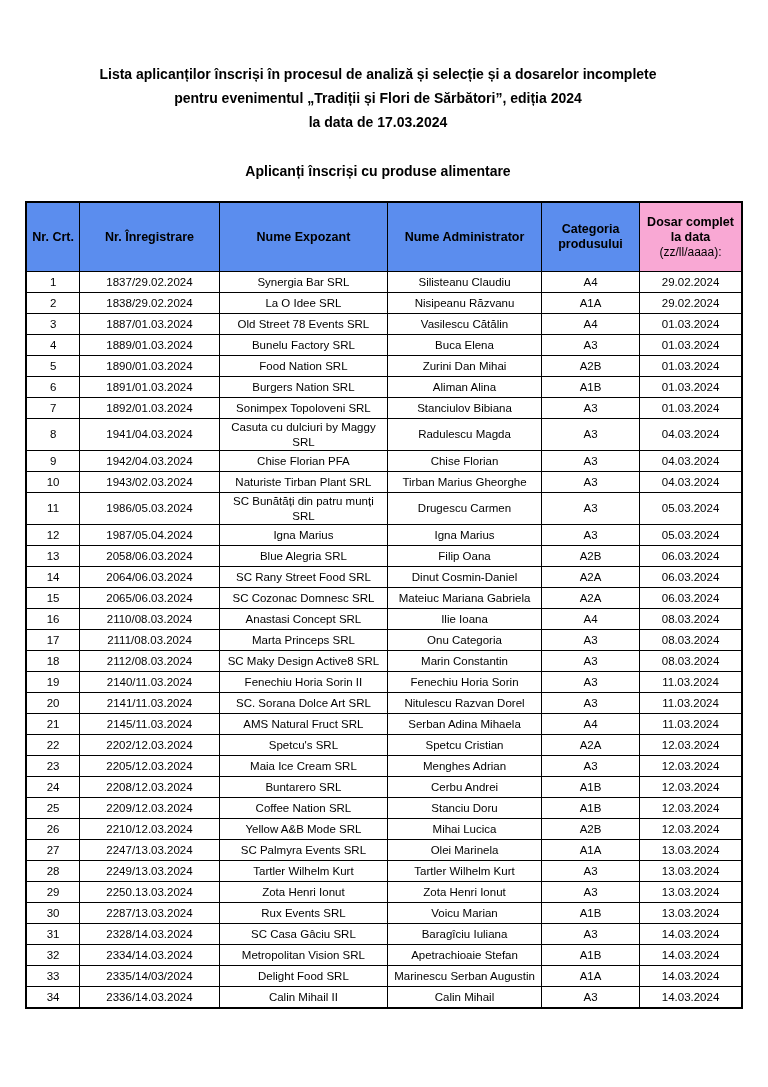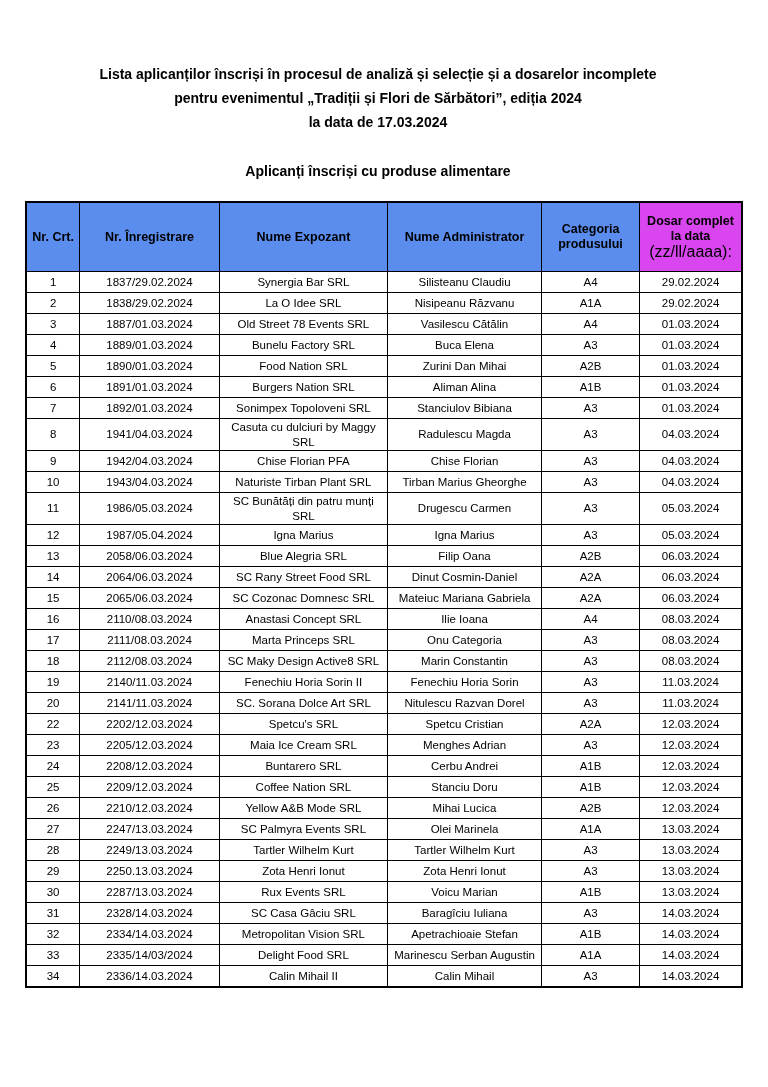--- a/index.html
+++ b/index.html
@@ -46,21 +46,21 @@
   }
   table.applicants th {
     font-weight: bold;
     font-size: 12.5px;
     line-height: 15px;
     height: 64px;
     padding: 2px 2px;
   }
   table.applicants th .hdr-note {
     font-weight: normal;
-    font-size: 16px;
+    font-size: 12px;
   }
   table.applicants td {
     font-size: 11.5px;
     line-height: 14.5px;
     height: 18px;
     padding: 1px 2px;
     font-weight: normal;
   }
   col.c1 { width: 7.5%; }
   col.c2 { width: 19.5%; }
@@ -91,21 +91,21 @@
         <col class="c5">
         <col class="c6">
     </colgroup>
     <thead>
       <tr>
         <th style="background: rgb(91, 141, 238);">Nr. Crt.</th>
         <th style="background: rgb(91, 141, 238);">Nr. Înregistrare</th>
         <th style="background: rgb(91, 141, 238);">Nume Expozant</th>
         <th style="background: rgb(91, 141, 238);">Nume Administrator</th>
         <th style="background: rgb(91, 141, 238);">Categoria produsului</th>
-        <th style="background: #d946ef;">
+        <th style="background: #f9a8d4;">
           <span>Dosar complet la data</span><br>
           <span class="hdr-note">(zz/ll/aaaa):</span>
         </th>
       </tr>
     </thead>
     <tbody id="rows">
         <tr>
           <td>1</td>
           <td>1837/29.02.2024</td>
           <td>Synergia Bar SRL</td>
@@ -172,21 +172,21 @@
         <tr>
           <td>9</td>
           <td>1942/04.03.2024</td>
           <td>Chise Florian PFA</td>
           <td>Chise Florian</td>
           <td>A3</td>
           <td>04.03.2024</td>
         </tr>
         <tr>
           <td>10</td>
-          <td>1943/04.03.2024</td>
+          <td>1943/02.03.2024</td>
           <td>Naturiste Tirban Plant SRL</td>
           <td>Tirban Marius Gheorghe</td>
           <td>A3</td>
           <td>04.03.2024</td>
         </tr>
         <tr>
           <td>11</td>
           <td>1986/05.03.2024</td>
           <td>SC Bunătăți din patru munți SRL</td>
           <td>Drugescu Carmen</td>
@@ -259,20 +259,28 @@
         </tr>
         <tr>
           <td>20</td>
           <td>2141/11.03.2024</td>
           <td>SC. Sorana Dolce Art SRL</td>
           <td>Nitulescu Razvan Dorel</td>
           <td>A3</td>
           <td>11.03.2024</td>
         </tr>
         <tr>
+          <td>21</td>
+          <td>2145/11.03.2024</td>
+          <td>AMS Natural Fruct SRL</td>
+          <td>Serban Adina Mihaela</td>
+          <td>A4</td>
+          <td>11.03.2024</td>
+        </tr>
+        <tr>
           <td>22</td>
           <td>2202/12.03.2024</td>
           <td>Spetcu's SRL</td>
           <td>Spetcu Cristian</td>
           <td>A2A</td>
           <td>12.03.2024</td>
         </tr>
         <tr>
           <td>23</td>
           <td>2205/12.03.2024</td>

